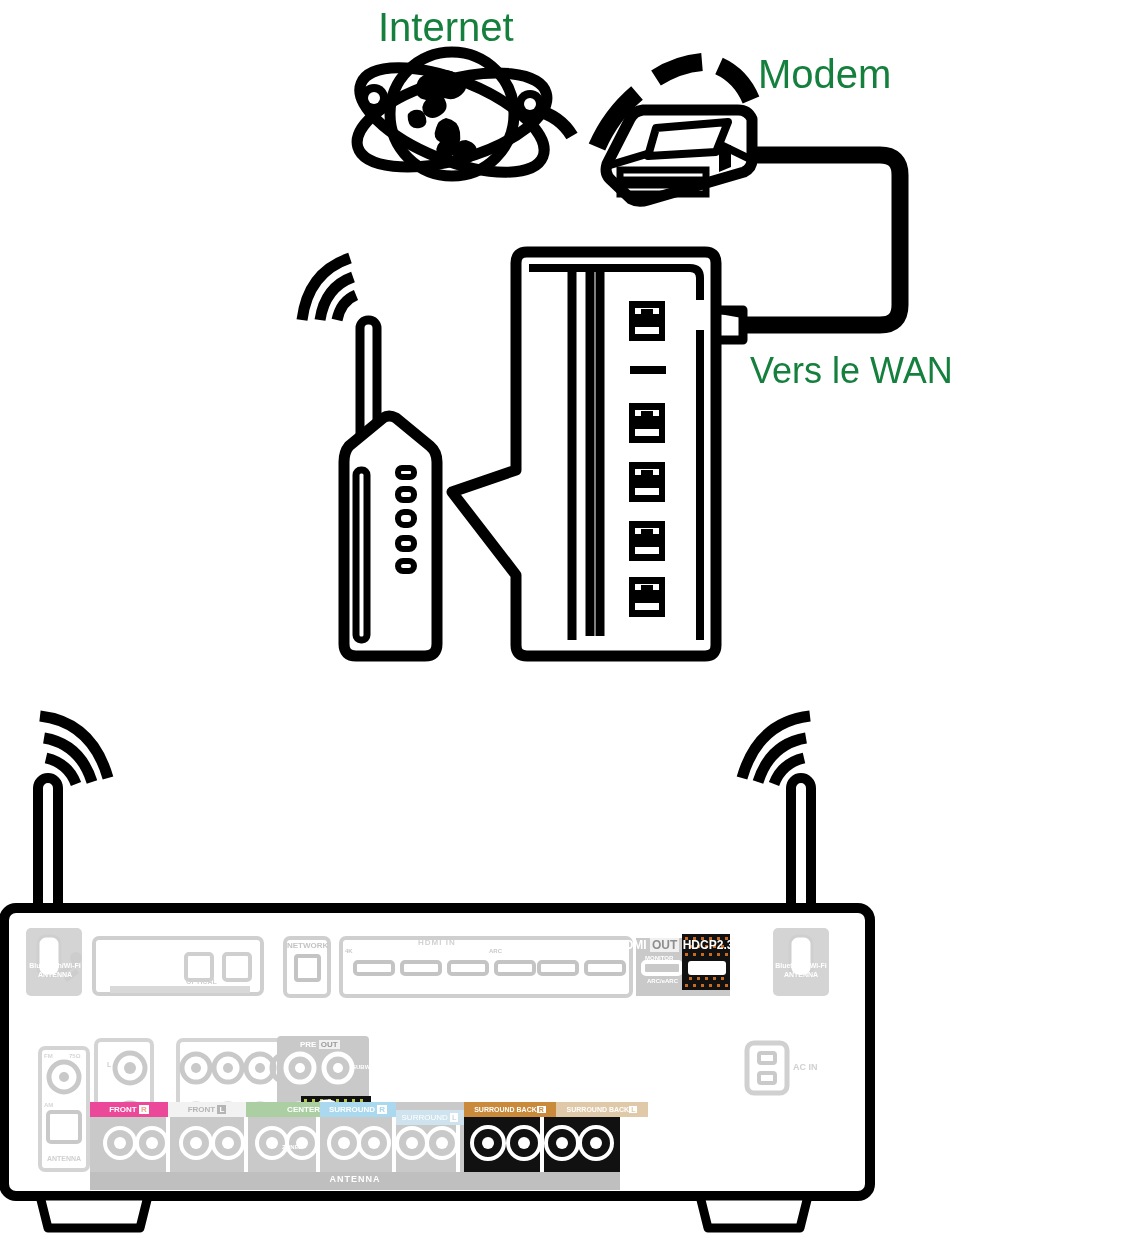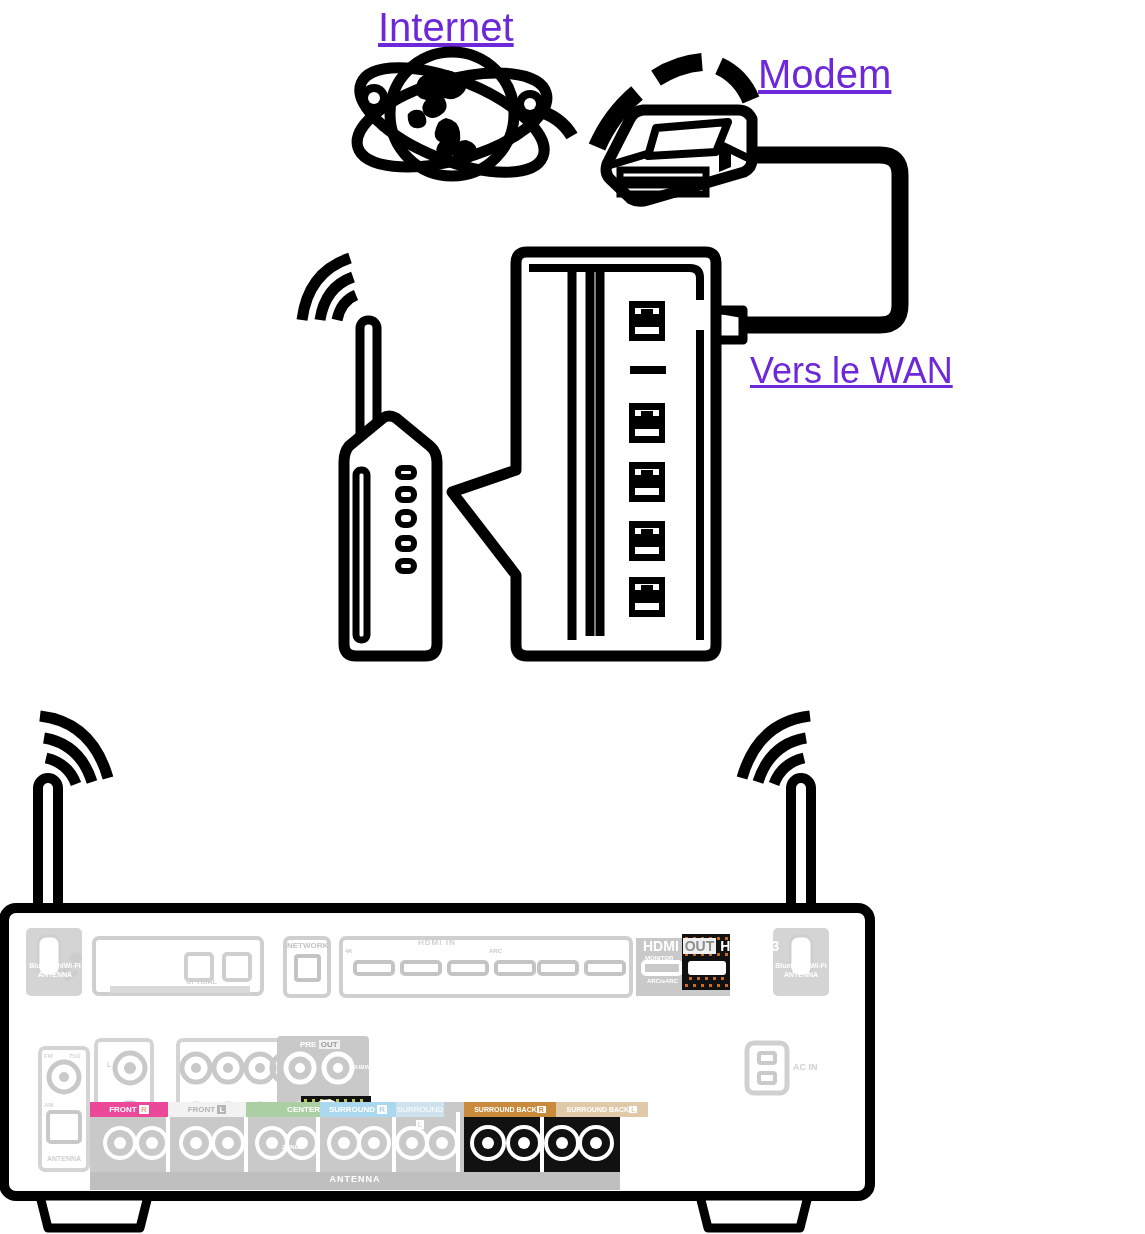--- a/index.html
+++ b/index.html
@@ -1,18 +1,18 @@
 <!DOCTYPE html>
 <html><head>
 <meta charset="utf-8">
 <style>
   html,body{margin:0;padding:0;background:#ffffff;}
   body{width:1145px;height:1234px;font-family:"Liberation Sans",sans-serif;color:#000;}
   #stage{position:relative;width:1145px;height:1234px;overflow:hidden;background:#fff;}
-  .lbl{position:absolute;font-family:"Liberation Sans",sans-serif;color:#6d28d9;white-space:pre;text-decoration:underline;}
+  .lbl{position:absolute;font-family:"Liberation Sans",sans-serif;color:#15803d;white-space:pre;}
   #lbl-internet{left:378px;top:5px;font-size:40px;}
   #lbl-modem{left:758px;top:52px;font-size:40px;}
   #lbl-wan{left:750px;top:350px;font-size:36px;}
   #lbl-router{left:195px;top:690px;font-size:36px;width:380px;text-align:center;line-height:1.28;}
   svg{position:absolute;left:0;top:0;}
   .ln{fill:none;stroke:#000;}
   .fb{fill:#000;}
   .fw{fill:#fff;}
 </style>
 </head>
@@ -404,39 +404,39 @@
       <span>Bluetooth/Wi-Fi</span><br><span>ANTENNA</span>
     </div>
     <div style="position:absolute;left:772px;top:962px;width:58px;text-align:center;font-size:7px;color:#ffffff;line-height:1.25;font-weight:bold;">
       <span>Bluetooth/Wi-Fi</span><br><span>ANTENNA</span>
     </div>
     <div style="position:absolute;left:186px;top:978px;font-size:7px;color:#d2d2d2;font-weight:bold;">OPTICAL</div>
     <div style="position:absolute;left:287px;top:941px;font-size:8px;color:#c4c4c4;font-weight:bold;">NETWORK</div>
     <div style="position:absolute;left:418px;top:938px;font-size:8px;color:#d2d2d2;font-weight:bold;letter-spacing:1px;">HDMI IN</div>
     <div style="position:absolute;left:345px;top:948px;font-size:6px;color:#c9c9c9;font-weight:bold;">4K</div>
     <div style="position:absolute;left:489px;top:948px;font-size:6px;color:#c9c9c9;font-weight:bold;">ARC</div>
-    <div style="position:absolute;left:643px;top:938px;font-size:14px;color:#ffffff;font-weight:bold;"><span>HDMI</span> <span style="background:#f0f0f0;color:#8e8e8e;padding:0 2px;">OUT</span> <span>HDCP2.3</span></div>
+    <div style="position:absolute;left:616px;top:938px;font-size:12px;color:#ffffff;font-weight:bold;"><span>HDMI</span> <span style="background:#f0f0f0;color:#8e8e8e;padding:0 2px;">OUT</span> <span>HDCP2.3</span></div>
     <div style="position:absolute;left:645px;top:955px;font-size:6px;color:#ffffff;font-weight:bold;">MONITOR</div>
     <div style="position:absolute;left:647px;top:978px;width:28px;font-size:6px;color:#ffffff;font-weight:bold;text-align:center;line-height:1.1;">ARC/eARC</div>
     <div style="position:absolute;left:44px;top:1155px;width:40px;text-align:center;font-size:7px;color:#d0d0d0;font-weight:bold;">ANTENNA</div>
     <div style="position:absolute;left:44px;top:1053px;font-size:6px;color:#d6d6d6;font-weight:bold;">FM</div>
     <div style="position:absolute;left:69px;top:1053px;font-size:6px;color:#d6d6d6;font-weight:bold;">75Ω</div>
     <div style="position:absolute;left:44px;top:1102px;font-size:6px;color:#d6d6d6;font-weight:bold;">AM</div>
     <div style="position:absolute;left:107px;top:1061px;font-size:7px;color:#d0d0d0;font-weight:bold;">L</div>
     <div style="position:absolute;left:107px;top:1111px;font-size:7px;color:#d0d0d0;font-weight:bold;">R</div>
     <div style="position:absolute;left:300px;top:1040px;font-size:8px;color:#ffffff;font-weight:bold;"><span>PRE</span> <span style="background:#f0f0f0;color:#9a9a9a;padding:0 2px;">OUT</span></div>
     <div style="position:absolute;left:352px;top:1064px;font-size:6px;color:#ffffff;font-weight:bold;">SUBWOOFER 1</div>
     <div style="position:absolute;left:348px;top:1110px;font-size:6px;color:#6b6b6b;font-weight:bold;">SUBWOOFER 2</div>
     <div style="position:absolute;left:282px;top:1144px;font-size:6px;color:#ffffff;font-weight:bold;">ZONE2</div>
     <div style="position:absolute;left:793px;top:1062px;font-size:9px;color:#d0d0d0;font-weight:bold;">AC IN</div>
     <div style="position:absolute;left:90px;top:1174px;width:530px;text-align:center;font-size:9px;color:#ffffff;font-weight:bold;letter-spacing:1px;">ANTENNA</div>
 
     <div style="position:absolute;left:90px;top:1102px;height:15px;width:530px;">
       <div style="position:absolute;left:0px;top:0;width:78px;height:15px;background:#ec4899;color:#fff;font-size:8px;font-weight:bold;text-align:center;line-height:15px;"><span>FRONT</span> <span style="background:#fff;color:#f0a58c;padding:0 2px;">R</span></div>
       <div style="position:absolute;left:78px;top:0;width:78px;height:15px;background:#f2f2f2;color:#b5b5b5;font-size:8px;font-weight:bold;text-align:center;line-height:15px;"><span>FRONT</span> <span style="background:#b5b5b5;color:#fff;padding:0 2px;">L</span></div>
       <div style="position:absolute;left:156px;top:0;width:74px;height:15px;background:#abcfa2;color:#fff;font-size:8px;font-weight:bold;text-align:right;line-height:15px;">CENTER</div>
       <div style="position:absolute;left:230px;top:0;width:76px;height:15px;background:#a9d8ef;color:#fff;font-size:8px;font-weight:bold;text-align:center;line-height:15px;"><span>SURROUND</span> <span style="background:#fff;color:#a9d8ef;padding:0 2px;">R</span></div>
-      <div style="position:absolute;left:306px;top:0;width:48px;height:15px;background:#cfe3ee;color:#ffffff;font-size:8px;font-weight:normal;text-align:center;line-height:15px;"><span>SURROUND</span> <span style="background:#fff;color:#b9cdd8;padding:0 2px;">L</span></div>
+      <div style="position:absolute;left:306px;top:8px;width:68px;height:15px;background:#cfe3ee;color:#ffffff;font-size:8px;font-weight:normal;text-align:center;line-height:15px;"><span>SURROUND</span> <span style="background:#fff;color:#b9cdd8;padding:0 2px;">L</span></div>
       <div style="position:absolute;left:374px;top:0;width:92px;height:15px;background:#c98a3c;color:#fff;font-size:7px;font-weight:bold;text-align:center;line-height:15px;"><span>SURROUND BACK</span><span style="background:#fff;color:#c98a3c;padding:0 2px;">R</span></div>
       <div style="position:absolute;left:466px;top:0;width:92px;height:15px;background:#e0c9a8;color:#fff;font-size:7px;font-weight:bold;text-align:center;line-height:15px;"><span>SURROUND BACK</span><span style="background:#fff;color:#e0c9a8;padding:0 2px;">L</span></div>
     </div>
   </div>
 </div>
 
 </body></html>

